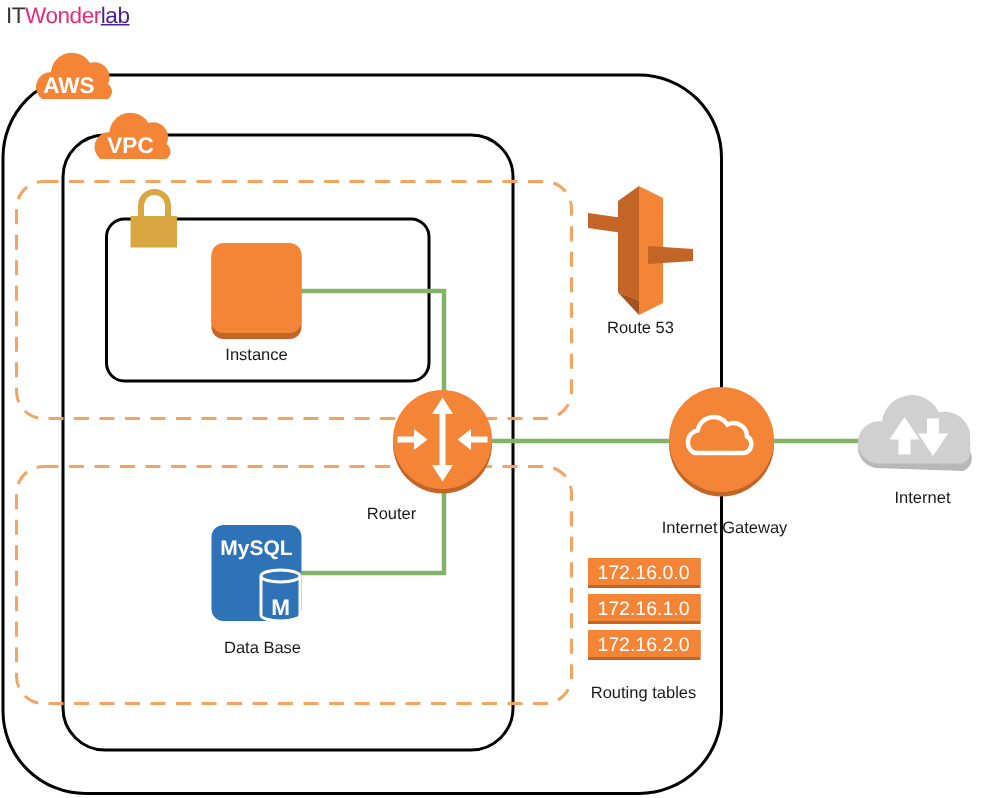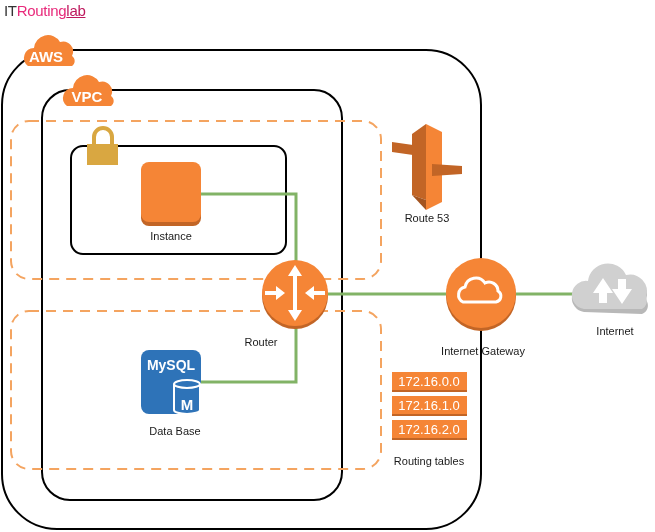--- a/index.html
+++ b/index.html
@@ -4,27 +4,27 @@
 <style>
   html, body { margin: 0; padding: 0; background: #ffffff; }
   body { width: 655px; height: 532px; position: relative; overflow: hidden; font-family: "Liberation Sans", sans-serif; }
   svg { position: absolute; left: 0; top: 0; }
   .lbl { font-family: "Liberation Sans", sans-serif; font-size: 11px; fill: #1a1a1a; }
   .cloudlbl { font-family: "Liberation Sans", sans-serif; font-weight: bold; fill: #ffffff; }
   .rt { font-family: "Liberation Sans", sans-serif; font-size: 13px; fill: #ffffff; }
   .logo { position: absolute; left: 4px; top: 2px; font-size: 15px; letter-spacing: -0.3px; }
   .logo .a { color: #333333; margin-top: 44px; }
   .logo .b { color: #e8297a; }
-  .logo .c { color: #be185d; text-decoration: underline; }
+  .logo .c { color: #4c1d95; text-decoration: underline; }
 </style>
 </head>
 <body>
 
 <div class="logo">
-  <span class="a">IT</span><span class="b">Routing</span><span class="c">lab</span>
+  <span class="a">IT</span><span class="b">Wonder</span><span class="c">lab</span>
 </div>
 
 <svg width="655" height="532" viewBox="0 0 655 532">
 
   <rect x="2" y="50" width="479" height="479" rx="55" ry="55" fill="none" stroke="#000" stroke-width="2"></rect>
 
   <rect x="42" y="90" width="300" height="410" rx="28" ry="28" fill="none" stroke="#000" stroke-width="2"></rect>
 
   <rect x="11" y="121" width="370" height="158" rx="18" ry="18" fill="none" stroke="#f4a460" stroke-width="2" stroke-dasharray="10,7"></rect>
   <rect x="11" y="311" width="370" height="158" rx="18" ry="18" fill="none" stroke="#f4a460" stroke-width="2" stroke-dasharray="10,7"></rect>

